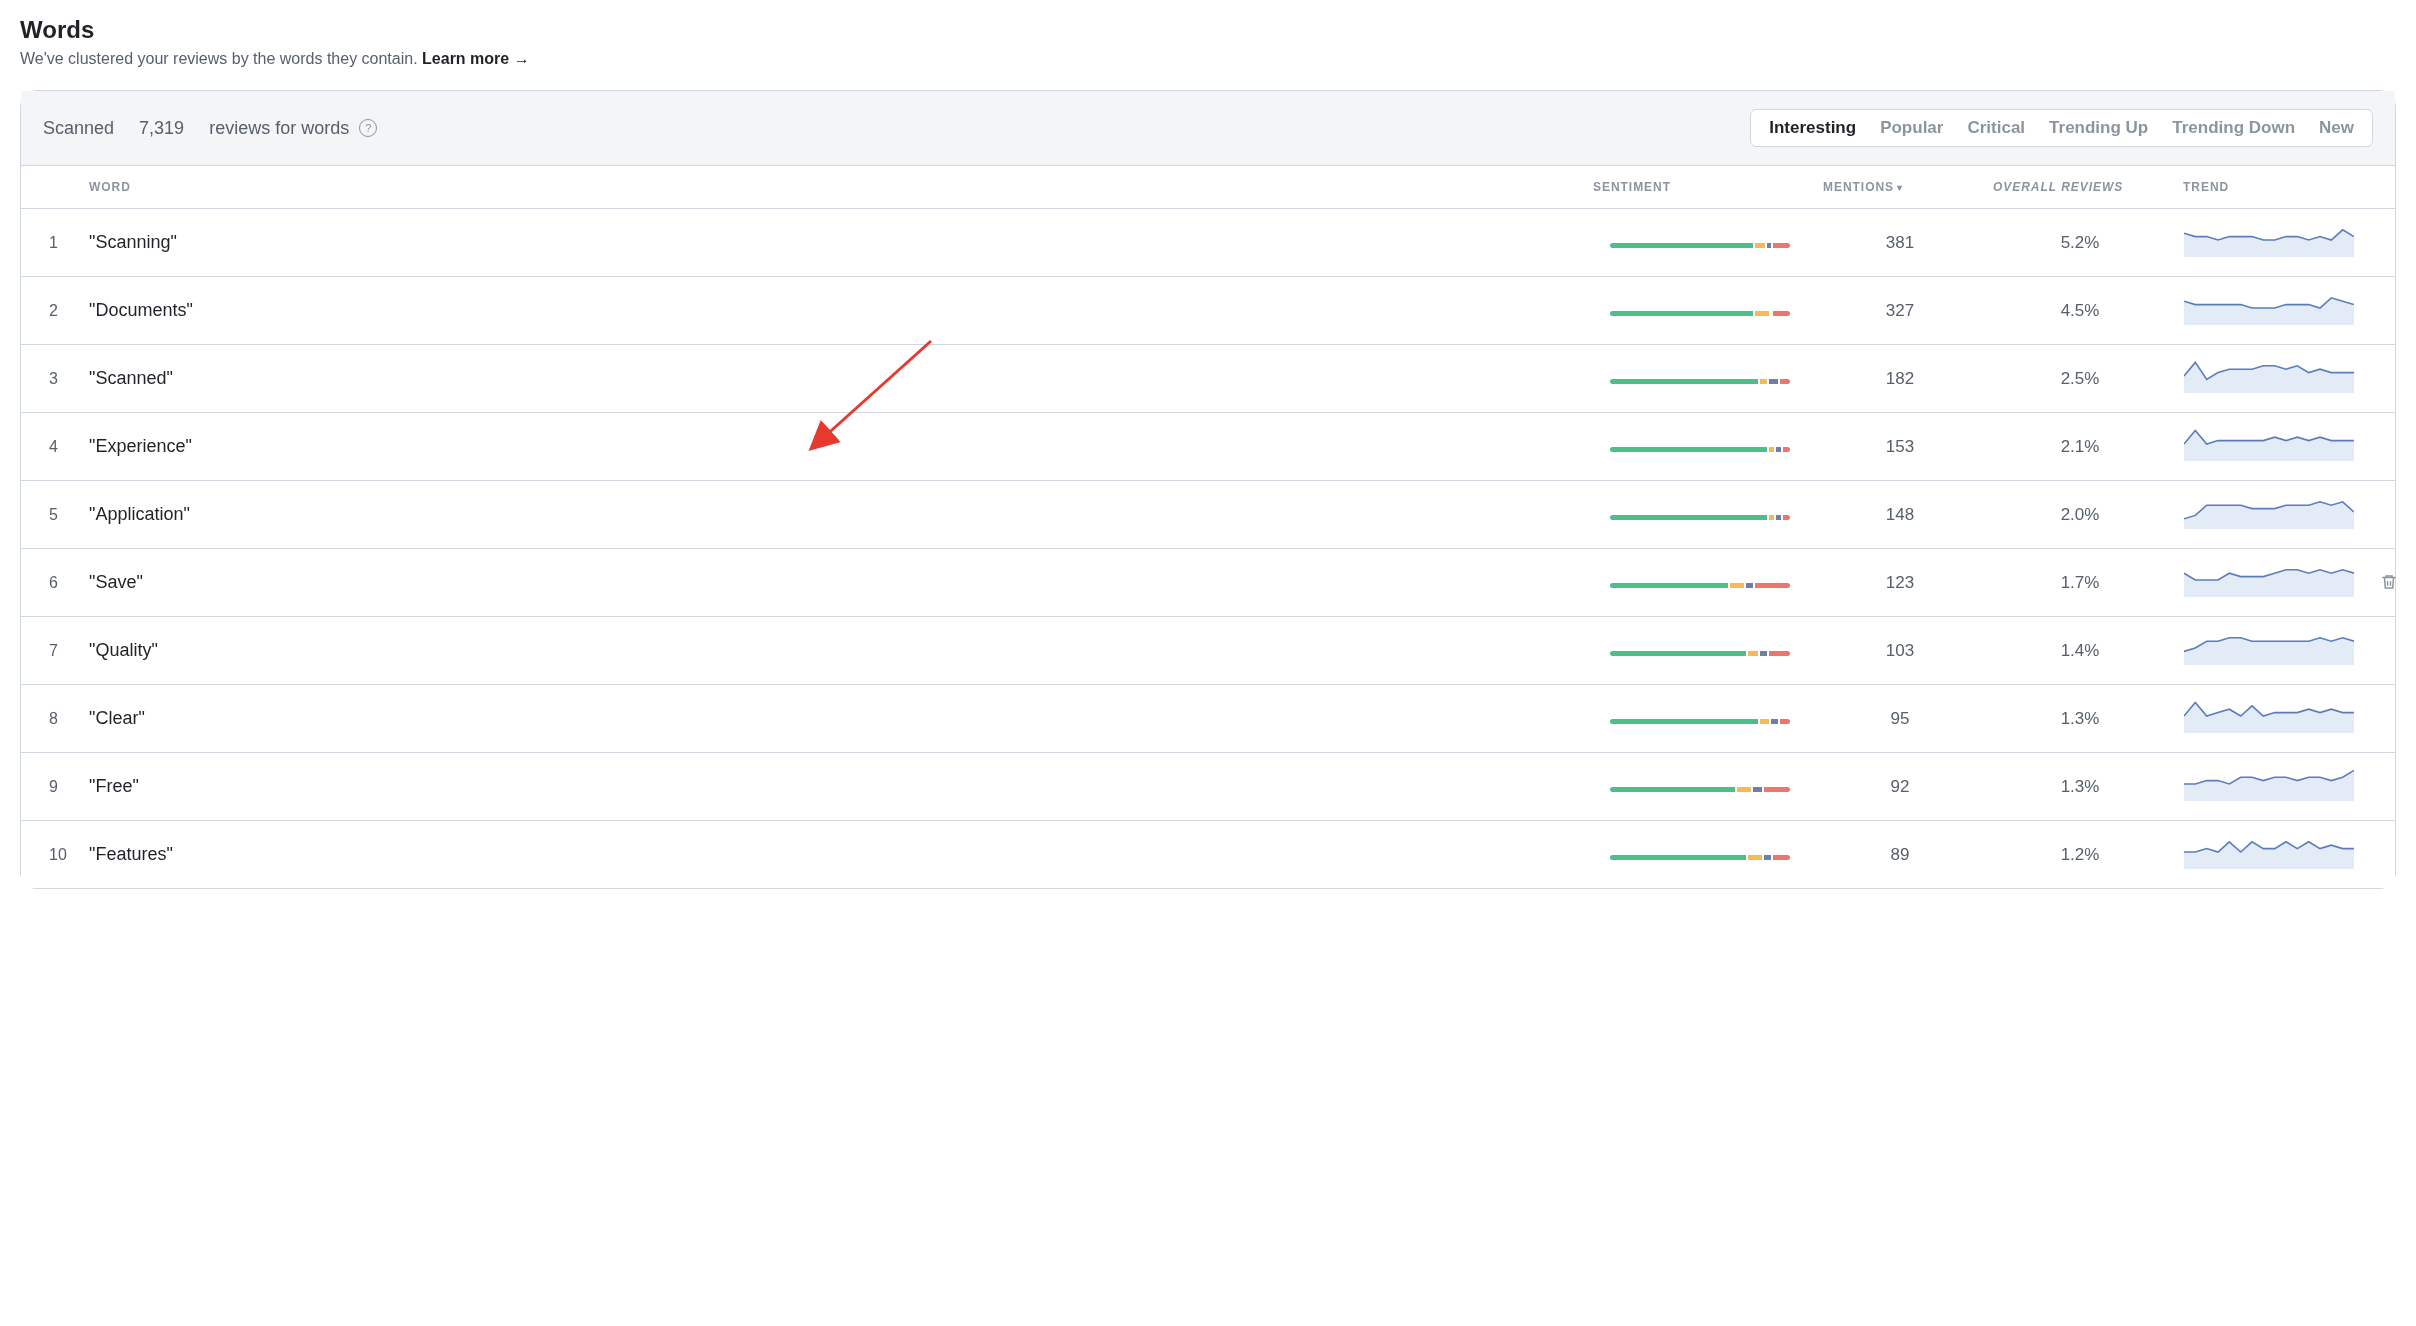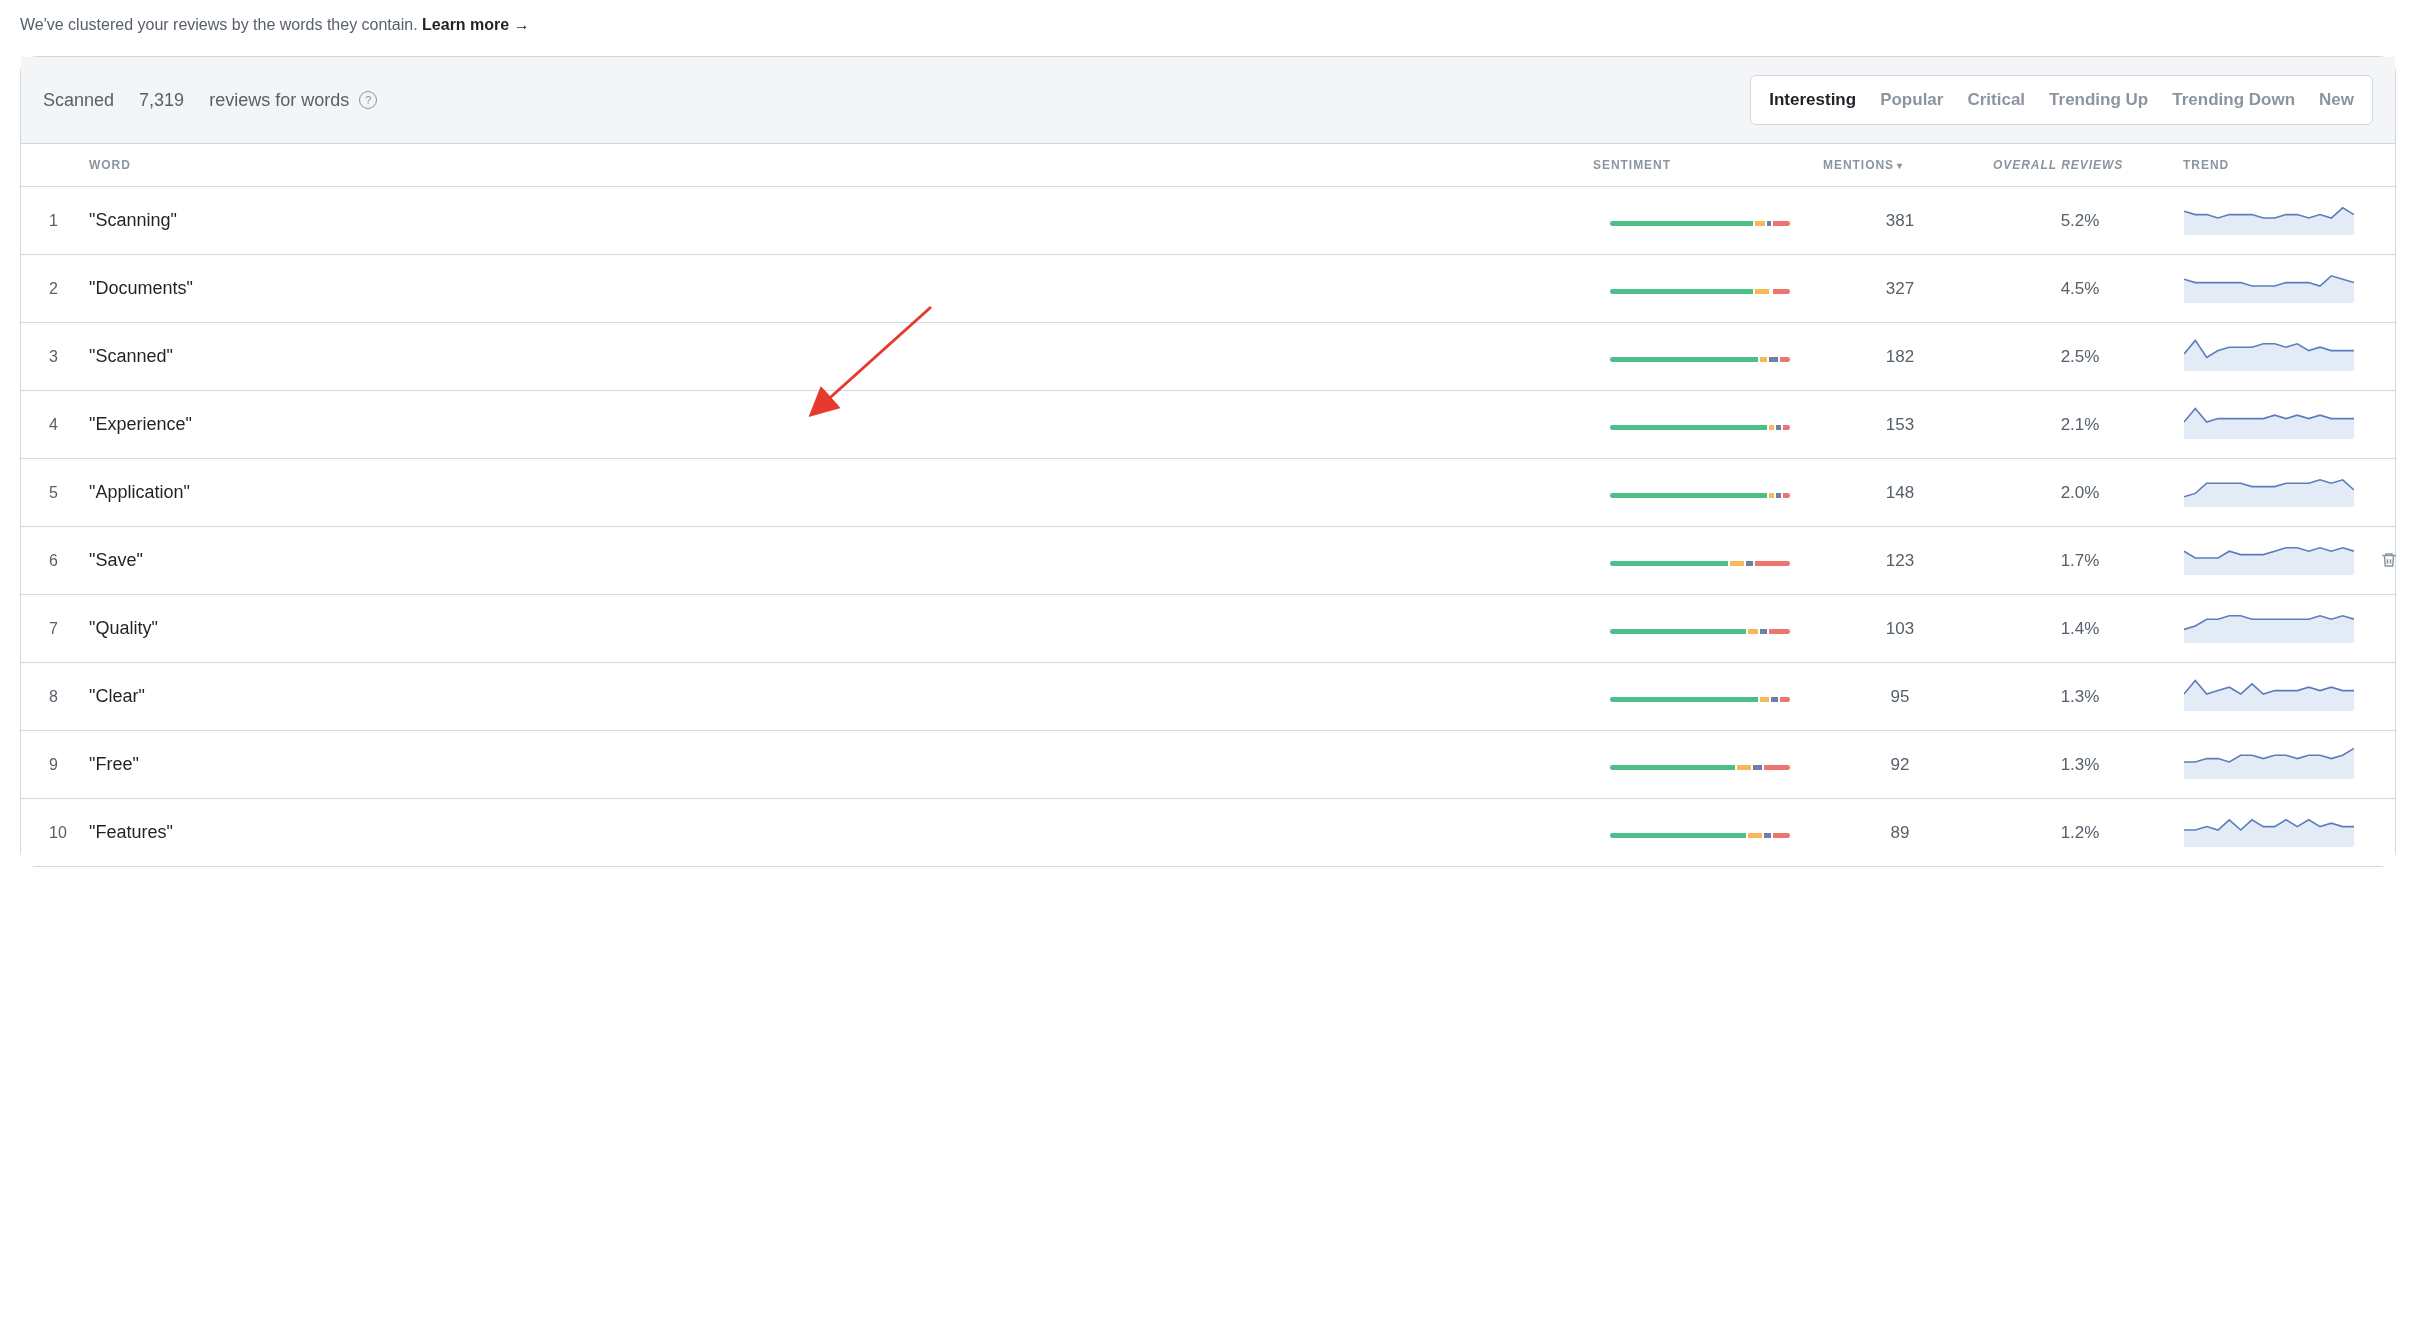--- a/index.html
+++ b/index.html
@@ -65,21 +65,21 @@
   .help-icon {
     width:18px; height:18px; border:1.5px solid var(--text-light);
     border-radius:50%; display:inline-flex; align-items:center; justify-content:center;
     font-size:11px; color:var(--text-light); cursor:pointer;
   }
   .filters {
     display:flex;
     background:#fff;
     border:1px solid var(--border);
     border-radius:6px;
-    padding:6px 6px;
+    padding:0 6px;
   }
   .filter {
     padding:8px 12px;
     font-size:17px;
     font-weight:600;
     color:var(--text-light);
     cursor:pointer;
     border-radius:4px;
   }
   .filter.active { color: var(--text-dark); }
@@ -172,20 +172,21 @@
     width:140px;
     height:120px;
     pointer-events:none;
     z-index:5;
   }
 </style>
 </head>
 <body>
 
 <div class="header">
+  <h1>Words</h1>
   <p class="sub">
     <span>We've clustered your reviews by the words they contain.</span>
     <span class="learn">
       <span>Learn more</span>
       <span class="arrow-icon">→</span>
     </span>
   </p>
 </div>
 
 <div class="panel">

